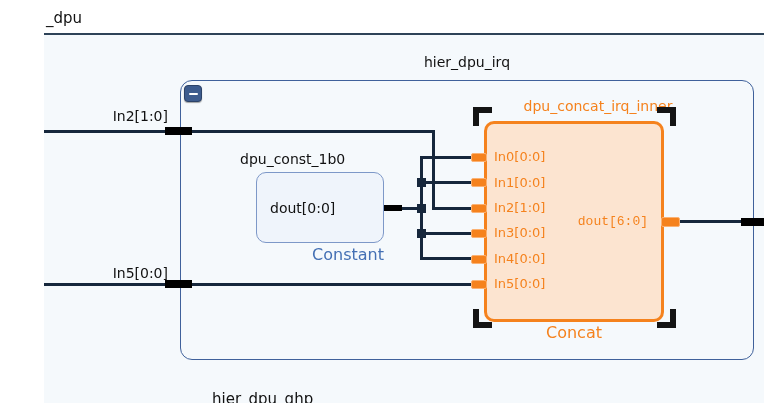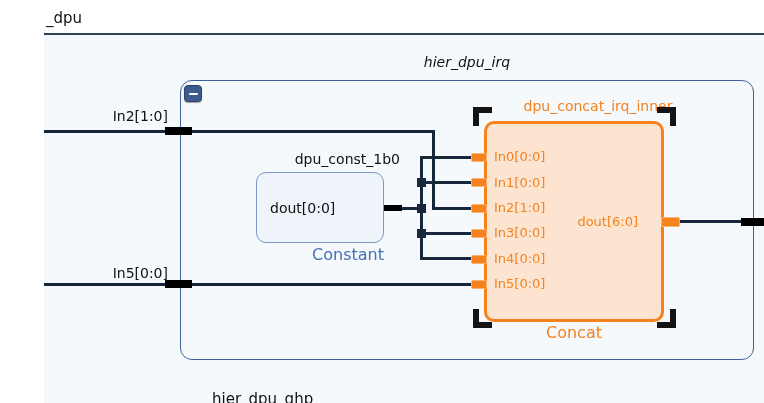--- a/index.html
+++ b/index.html
@@ -25,51 +25,51 @@
   }
   .abs { position: absolute; margin-left: 44px; }
   .bg-lower { left: 0; top: 35px; width: 764px; height: 368px; background: var(--bg); }
   .top-rule { left: 0; top: 33px; width: 764px; height: 2px; background: var(--rule); }
   .breadcrumb { left: 2px; top: 9px; font-size: 15px; color: var(--ink); }
   .hier-box {
     left: 136px; top: 80px; width: 574px; height: 280px;
     border: 1px solid var(--hier-border); border-radius: 12px;
     background: transparent;
   }
-  .hier-title { left: 136px; top: 54px; width: 574px; text-align: center; font-size: 14px; color: var(--ink); font-style: italic; }
+  .hier-title { left: 136px; top: 54px; width: 574px; text-align: center; font-size: 14px; color: var(--ink); }
   .collapse-btn {
     left: 140px; top: 85px; width: 18px; height: 17px;
     background: var(--btn-fill); border: 1px solid var(--btn-border); border-radius: 4px;
     box-shadow: 0 1px 1px rgba(0,0,0,.35);
     display: flex; align-items: center; justify-content: center; cursor: pointer;
   }
   .collapse-btn .minus-bar { width: 9px; height: 2px; background: #ffffff; border-radius: 1px; }
   .wire { background: var(--wire); }
   .jdot { width: 9px; height: 9px; background: var(--wire); }
   .pin-marker { background: var(--pin); }
   .net-label { font-size: 14px; color: var(--ink); white-space: nowrap; }
   .right-align { text-align: right; }
   
   .const-block {
     left: 212px; top: 172px; width: 128px; height: 71px;
     background: var(--const-fill); border: 1.5px solid var(--const-border); border-radius: 10px;
   }
-  .const-name { left: 196px; top: 151px; width: 160px; text-align: right; font-size: 14px; color: var(--ink); white-space: nowrap; }
+  .const-name { left: 196px; top: 151px; width: 160px; text-align: left; font-size: 14px; color: var(--ink); white-space: nowrap; }
   .const-port { left: 226px; top: 200px; width: 104px; text-align: left; font-size: 14px; color: var(--ink); }
   .const-type { left: 212px; top: 245px; width: 128px; text-align: right; font-size: 16px; color: var(--label-blue); }
   .const-stub { left: 340px; top: 205px; width: 18px; height: 6px; background: var(--pin); }
   
   .concat-block {
     left: 440px; top: 121px; width: 180px; height: 201px;
     background: var(--orange-fill); border: 3px solid var(--orange); border-radius: 10px;
   }
   .concat-name { left: 464px; top: 98px; width: 180px; text-align: center; font-size: 14px; color: var(--orange); white-space: nowrap; }
   .concat-type { left: 440px; top: 323px; width: 180px; text-align: center; font-size: 16px; color: var(--orange); }
   .port-label { left: 450px; height: 18px; line-height: 18px; font-size: 13px; color: var(--orange); white-space: nowrap; }
-  .out-label { left: 484px; top: 213px; width: 110px; text-align: right; height: 18px; line-height: 18px; font-size: 13px; color: var(--orange); }
+  .out-label { left: 494px; top: 213px; width: 110px; text-align: right; height: 18px; line-height: 18px; font-size: 13px; color: var(--orange); font-family: Liberation Mono, monospace; }
   .port-stub { left: 427px; width: 16px; height: 9px; background: var(--orange); border-radius: 2px; border: 1px solid #fbb273; }
   .out-stub { left: 617px; top: 217px; width: 19px; height: 10px; background: var(--orange); border-radius: 2px; border: 1px solid #fbb273; }
   
   .bracket { width: 19px; height: 19px; }
   .br-tl { left: 429px; top: 107px; border-top: 6px solid #141414; border-left: 6px solid #141414; }
   .br-tr { left: 613px; top: 107px; border-top: 6px solid #141414; border-right: 6px solid #141414; }
   .br-bl { left: 429px; top: 309px; border-bottom: 6px solid #141414; border-left: 6px solid #141414; }
   .br-br { left: 613px; top: 309px; border-bottom: 6px solid #141414; border-right: 6px solid #141414; }
   .bottom-group-label { left: 168px; top: 390px; font-size: 15px; color: var(--ink); white-space: nowrap; }
   .intr-label { left: 719px; top: 199px; font-size: 14px; color: var(--ink); white-space: nowrap; }

